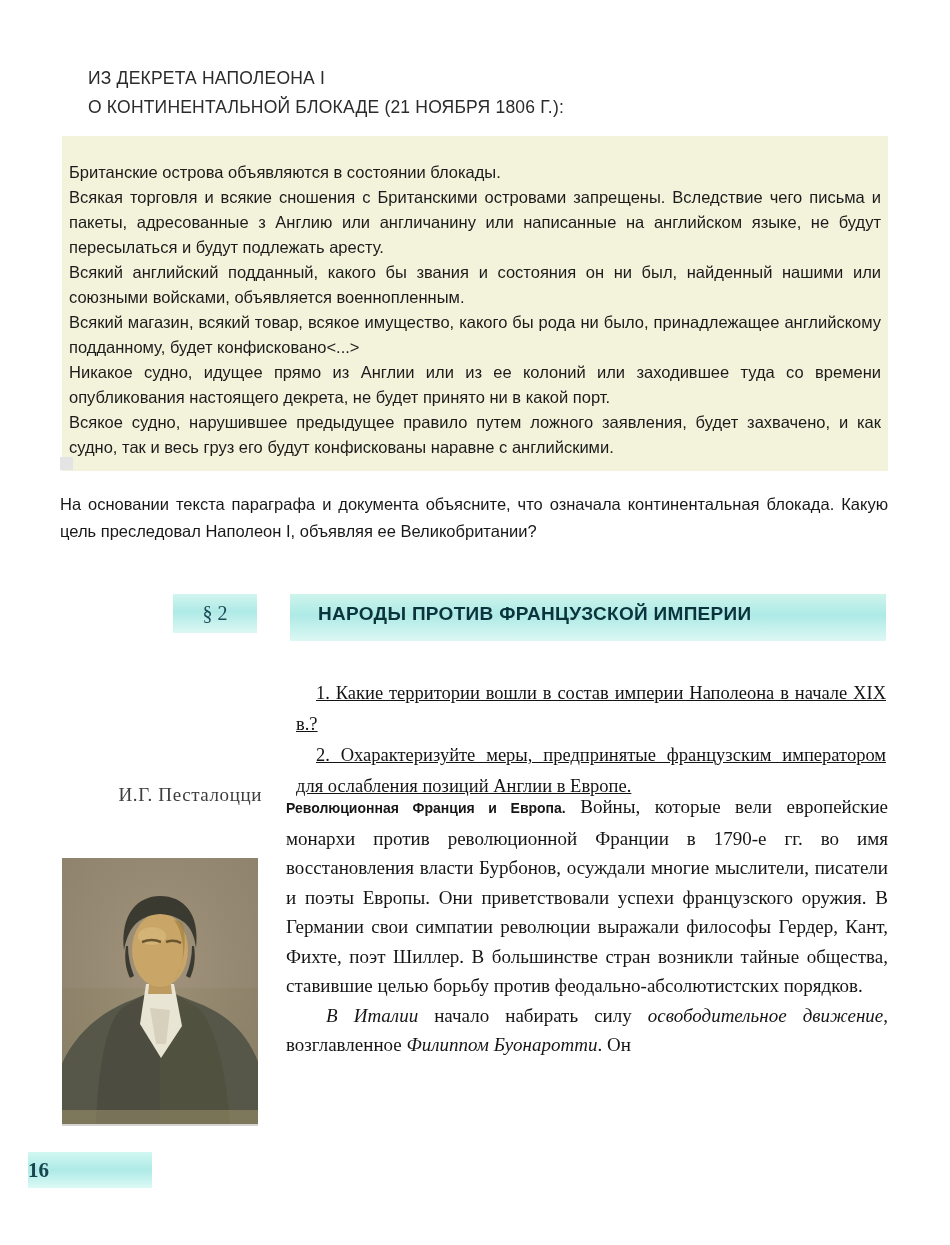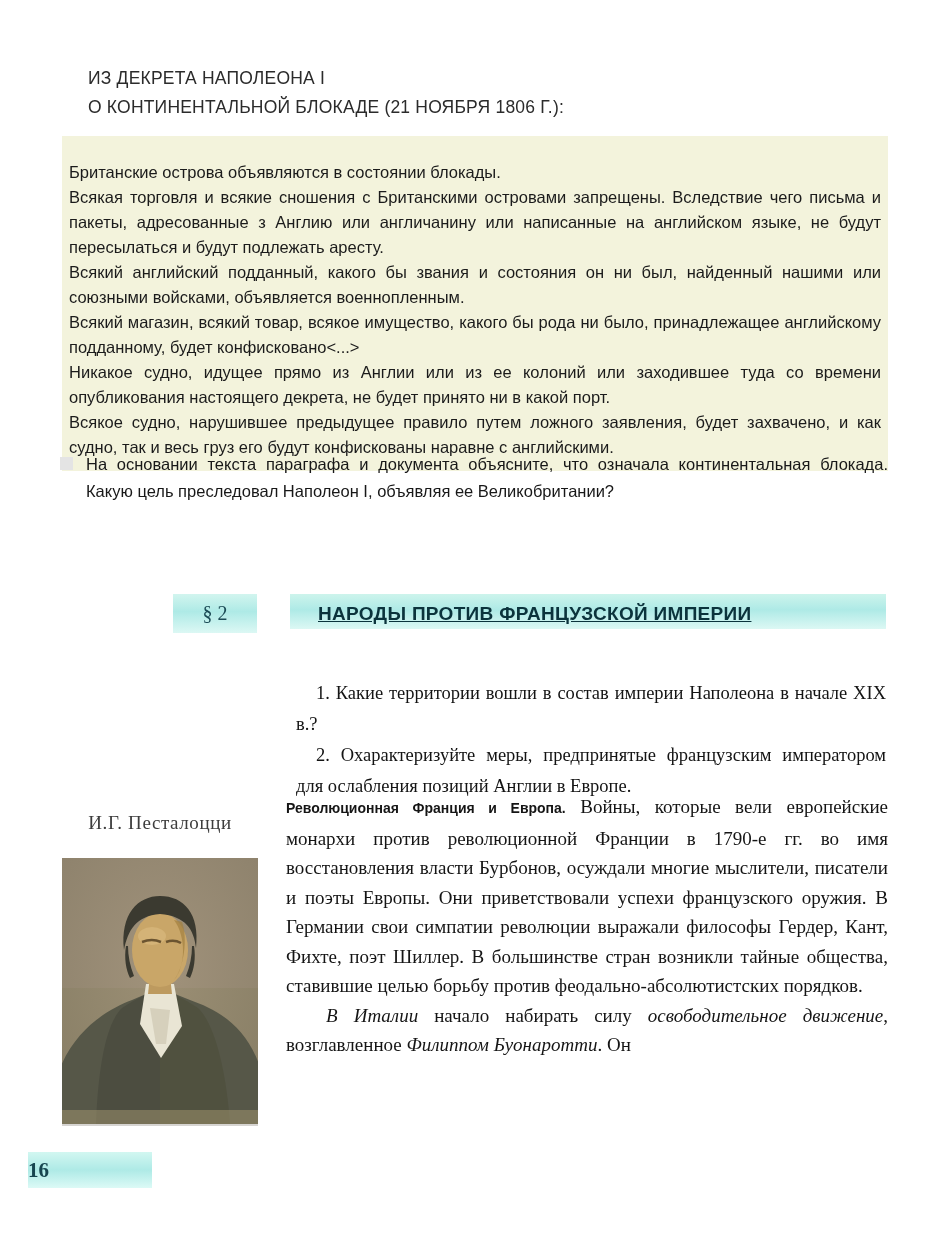--- a/index.html
+++ b/index.html
@@ -26,63 +26,62 @@
   }
   .doc-block p {
     margin: 0;
     font: 400 16.5px/25px "Liberation Sans", sans-serif;
     color: #1b1b1b; text-align: justify;
   }
 
   
   .question-row {
     position: absolute; left: 60px; top: 451px; width: 828px;
-    display: flex; gap: 13px; align-items: flex-start;
+    display: flex; gap: 21px; align-items: flex-start; flex-direction: column;
   }
   .square-bullet {
     flex: 0 0 auto; width: 13px; height: 13px; margin-top: 6px;
     background: #e4e4e4;
   }
   .question-text {
     font: 400 16.5px/27px "Liberation Sans", sans-serif;
     color: #181818; text-align: justify;
   }
 
   
   .section-num {
     position: absolute; left: 173px; top: 594px; width: 84px; height: 39px;
     background: linear-gradient(180deg, #d2f5ef 0%, var(--accent, #aeeae6) 45%, #dcf8f4 100%);
     text-align: center;
     font: 400 20px/39px "Liberation Serif", serif;
     color: #1b4a55;
   }
   .section-title {
-    position: absolute; left: 290px; top: 594px; width: 568px; height: 35px;
+    position: absolute; left: 290px; top: 594px; width: 568px; height: 47px;
     padding-left: 28px;
     background: linear-gradient(180deg, #cdf4ec 0%, var(--accent, #aeeae6) 45%, #dcf8f4 100%);
     font: 700 19px/39px "Liberation Sans", sans-serif;
     color: #0b333c; letter-spacing: 0.3px;
     white-space: nowrap;
-    text-decoration: underline;
   }
 
   
   .review {
     position: absolute; left: 296px; top: 678px; width: 590px;
   }
   .review p {
     margin: 0;
     font: 400 18.5px/31px "Liberation Serif", serif;
-    color: #141414; text-align: justify; text-indent: 20px;
+    color: #141414; text-align: justify; text-indent: 20px; text-decoration: underline;
   }
 
   
   .figure-caption {
-    position: absolute; left: 58px; top: 810px; width: 204px;
-    text-align: center;
+    position: absolute; left: 58px; top: 782px; width: 204px;
+    text-align: right;
     font: 400 19px/26px "Liberation Serif", serif;
     color: #3d3d3d; letter-spacing: 0.6px;
   }
   .portrait {
     position: absolute; left: 62px; top: 858px; width: 196px; height: 266px;
     box-shadow: inset 0 0 0 1px rgba(60,55,40,.25), 0 2px 0 rgba(90,85,70,.25);
   }
   .portrait svg { display: block; }
 
   

